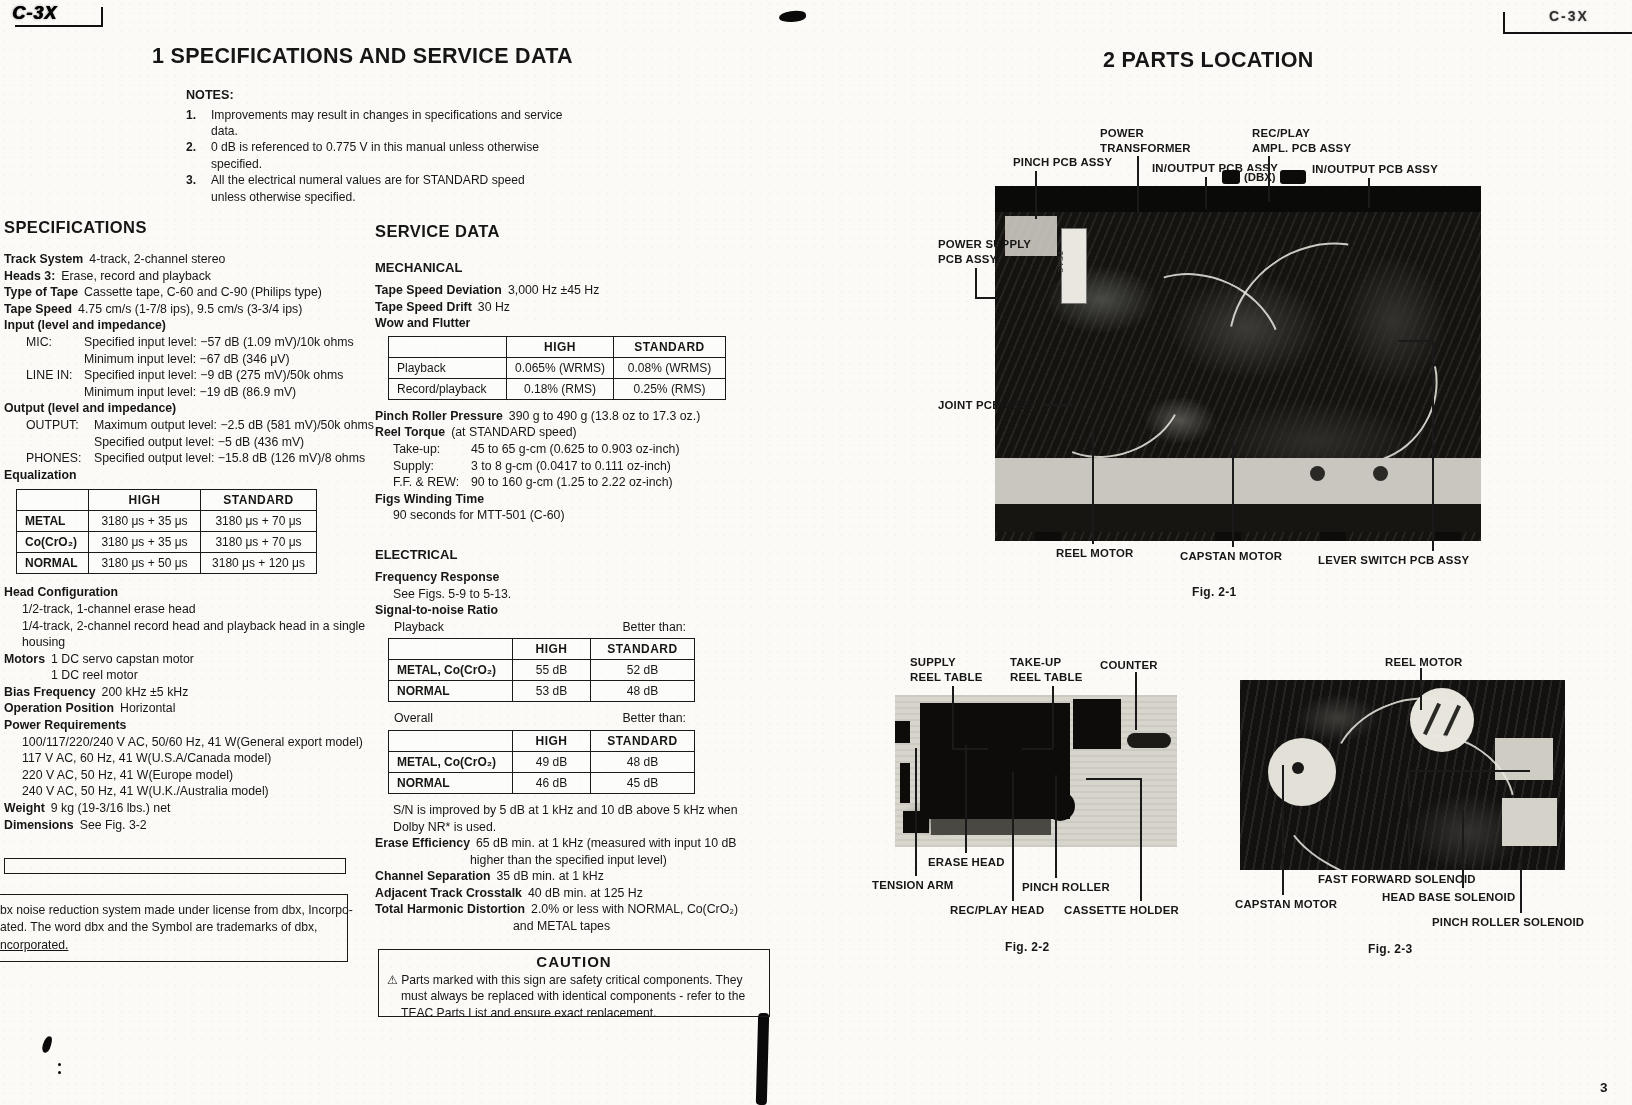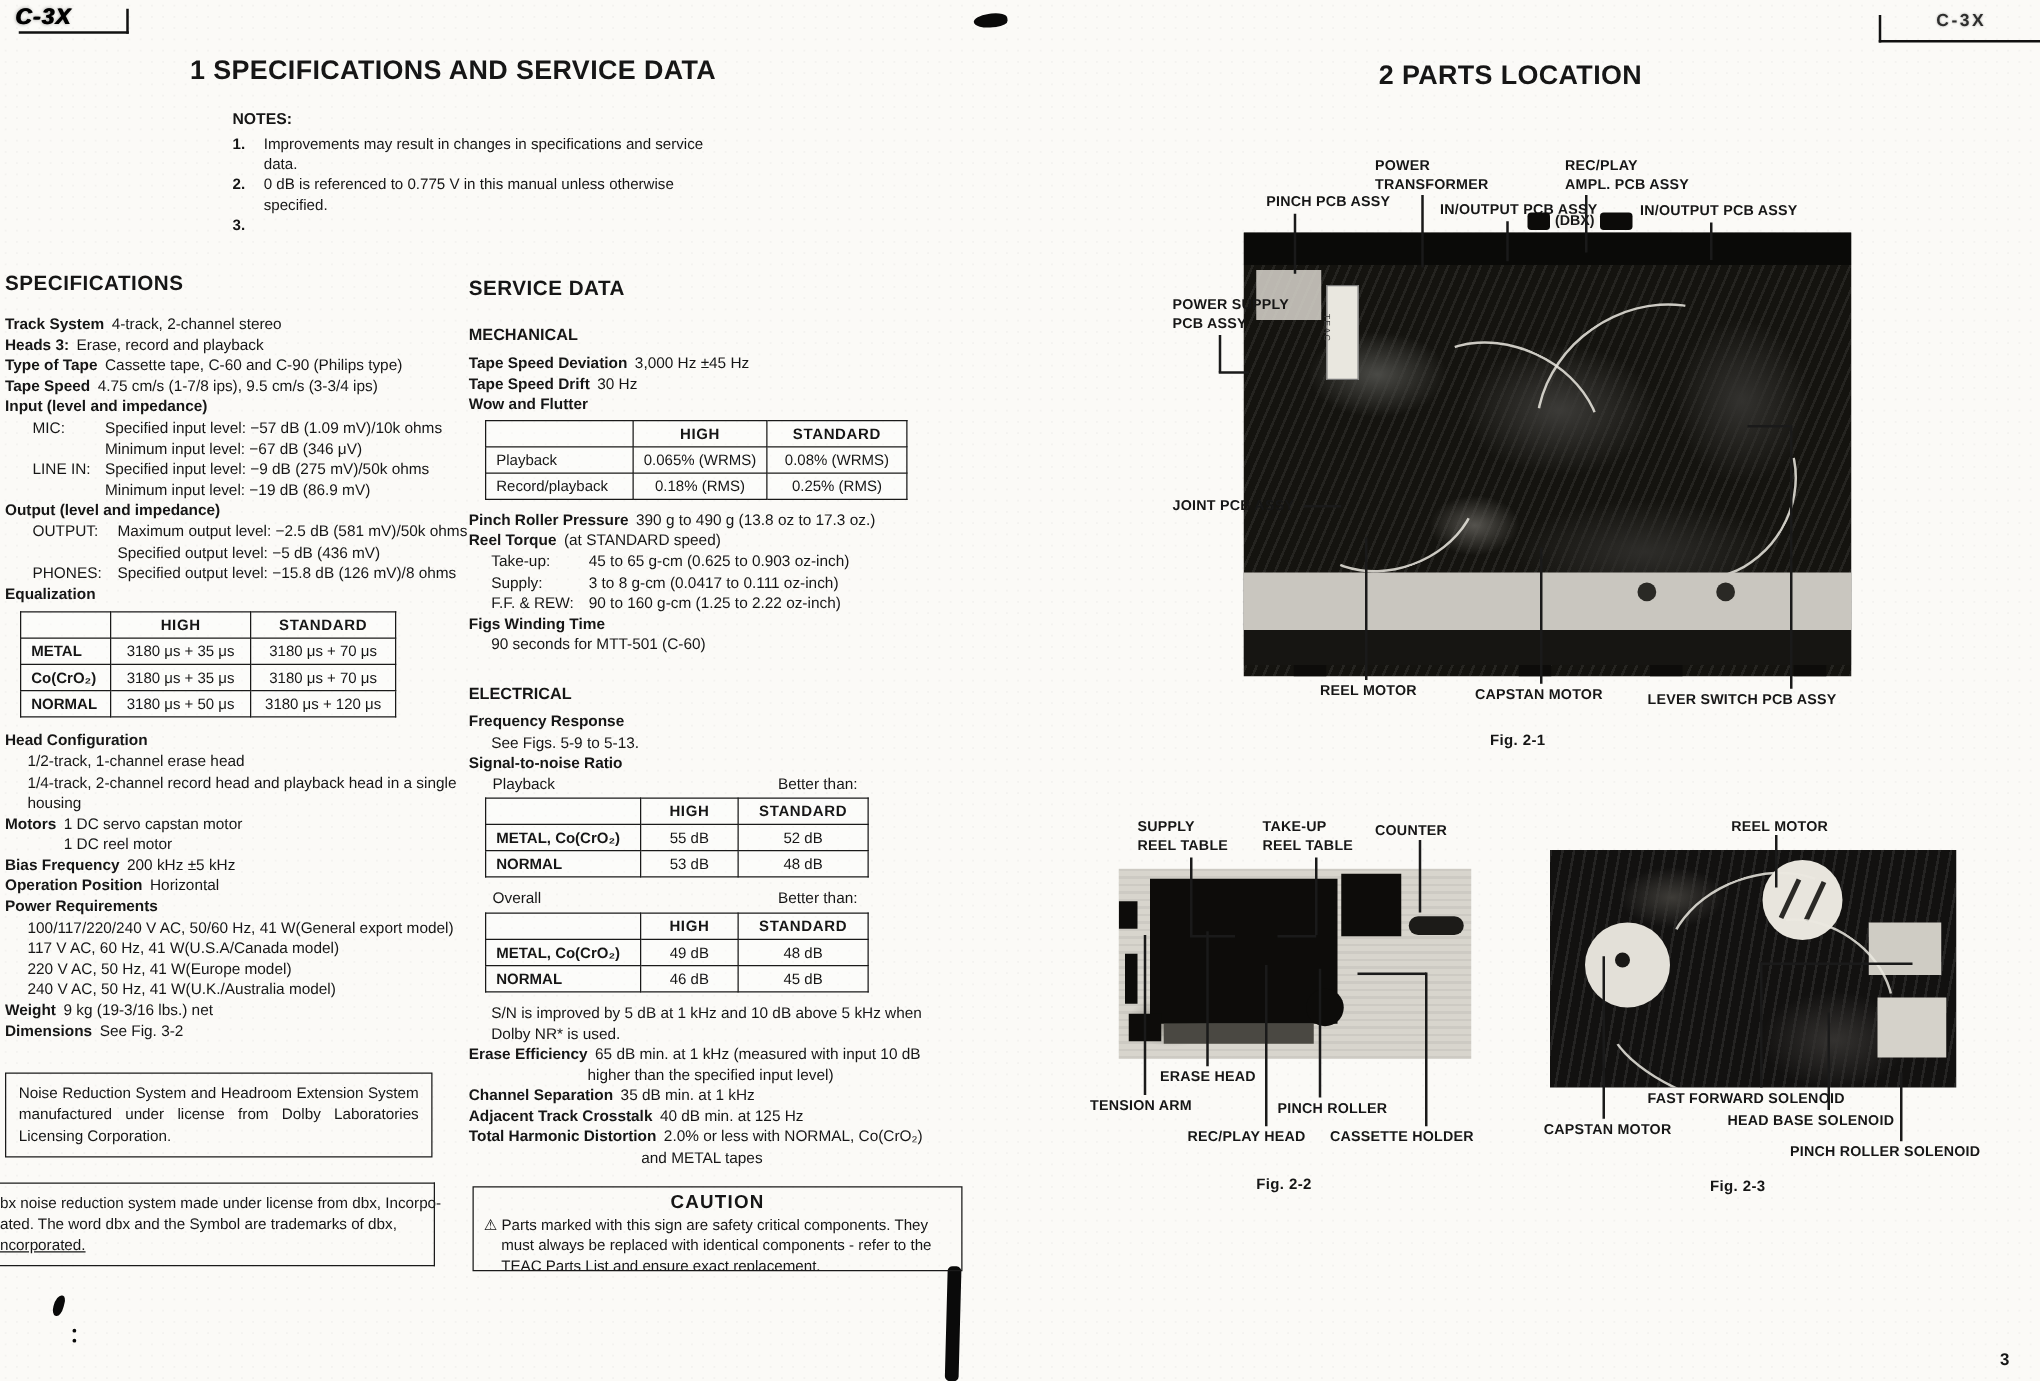--- a/index.html
+++ b/index.html
@@ -113,20 +113,24 @@
   </div>
   <div class="note">
     <span class="num">2.</span>
     <span>
         <span class="nl">0 dB is referenced to 0.775 V in this manual unless otherwise</span>
         <span class="nl">specified.</span>
       </span>
   </div>
   <div class="note">
     <span class="num">3.</span>
+    <span>
+        <span class="nl">All the electrical numeral values are for STANDARD speed</span>
+        <span class="nl">unless otherwise specified.</span>
+      </span>
   </div>
 </div>
 
 <div class="abs" style="left:4px;top:218px;width:344px">
   <p class="h2">SPECIFICATIONS</p>
   <p class="ln pair"><span class="b">Track System</span><span>4-track, 2-channel stereo</span></p>
   <p class="ln pair"><span class="b">Heads 3:</span><span>Erase, record and playback</span></p>
   <p class="ln pair"><span class="b">Type of Tape</span><span>Cassette tape, C-60 and C-90 (Philips type)</span></p>
   <p class="ln pair"><span class="b">Tape Speed</span><span>4.75 cm/s (1-7/8 ips), 9.5 cm/s (3-3/4 ips)</span></p>
   <p class="ln b">Input (level and impedance)</p>
@@ -196,21 +200,20 @@
   <p class="ln pair"><span class="b">Operation Position</span><span>Horizontal</span></p>
   <p class="ln b">Power Requirements</p>
   <p class="ln ind1">100/117/220/240 V AC, 50/60 Hz, 41 W(General export model)</p>
   <p class="ln ind1">117 V AC, 60 Hz, 41 W(U.S.A/Canada model)</p>
   <p class="ln ind1">220 V AC, 50 Hz, 41 W(Europe model)</p>
   <p class="ln ind1">240 V AC, 50 Hz, 41 W(U.K./Australia model)</p>
   <p class="ln pair"><span class="b">Weight</span><span>9 kg (19-3/16 lbs.) net</span></p>
   <p class="ln pair"><span class="b">Dimensions</span><span>See Fig. 3-2</span></p>
 
   <div class="box" style="margin-top:25px;width:342px">
-    <p>Noise Reduction System and Headroom Extension System manufactured under license from Dolby Laboratories Licensing Corporation.</p>
   </div>
 
   <div class="box" style="margin-top:20px;margin-left:-6px;width:350px;border-left:none;padding-left:2px">
     <p style="white-space:nowrap">bx noise reduction system made under license from dbx, Incorpo-</p>
     <p style="white-space:nowrap">ated. The word dbx and the Symbol are trademarks of dbx,</p>
     <p style="white-space:nowrap;text-decoration:underline">ncorporated.</p>
   </div>
 </div>
 
 <div class="abs" style="left:375px;top:222px;width:352px">

